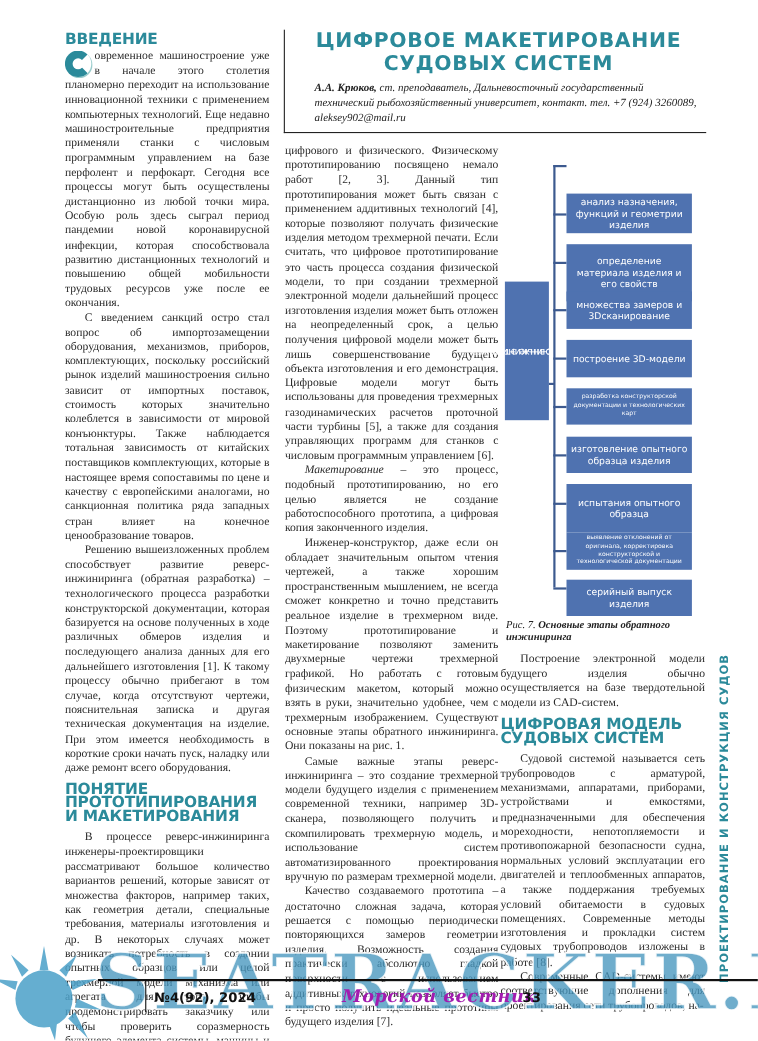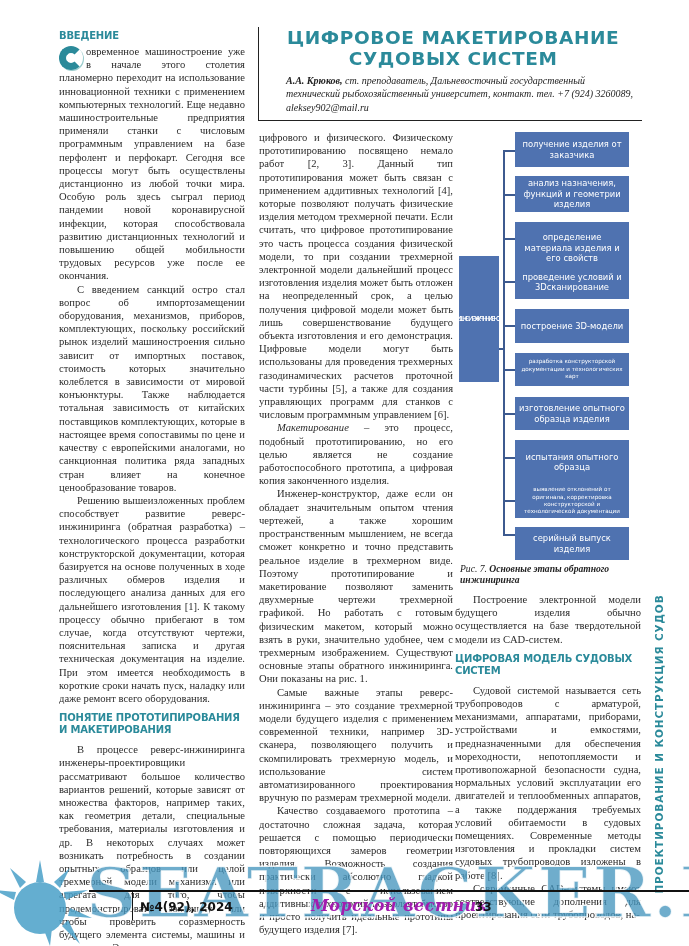--- a/index.html
+++ b/index.html
@@ -7,21 +7,21 @@
   body { position: relative; font-family: "Liberation Serif", "DejaVu Serif", serif; color: #2b2b2b; }
 
   .col { position: absolute; font-size: 10.6px; line-height: 13.2px; text-align: justify; hyphens: auto; }
   .col p { margin: 0; text-indent: 0; }
   .col p.ind { text-indent: 18px; }
 
   #col1 { left: 59px; top: 30px; width: 186px; }
   #col2 { left: 259px; top: 131px; width: 194px; }
   #col3 { left: 455px; top: 593px; width: 186px; }
 
-  .sec-head { font-family: "DejaVu Sans", "Liberation Sans", sans-serif; font-weight: bold; color: #2b8a9a; font-size: 10px; line-height: 12px; letter-spacing: -0.2px; text-align: left; }
+  .sec-head { font-family: "DejaVu Sans", "Liberation Sans", sans-serif; font-weight: bold; color: #2b8a9a; font-size: 14px; line-height: 12px; letter-spacing: -0.2px; text-align: left; }
   #col1 .sec-head.first { margin-bottom: 3px; }
   .sec-head.mid { margin: 7px 0 7px 0; }
 
   .dropcap { float: left; width: 24px; height: 24px; margin: 1px 3px 0 0; position: relative; }
   .dropcap .ring { position: absolute; left: 0; top: 0; width: 24px; height: 24px; border-radius: 50%; border: 7px solid #2b8a9a; border-right-color: transparent; box-shadow: 1px 1px 0 #9cc; }
 
   
   #title-box { position: absolute; left: 258px; top: 27px; width: 384px; height: 94px; border-left: 1.5px solid #222; border-bottom: 1.5px solid #222; }
   #title { position: absolute; left: 28px; top: 0; font-family: "DejaVu Sans", sans-serif; font-weight: bold; font-size: 18.5px; line-height: 21px; color: #2b8a9a; letter-spacing: 0.6px; text-align: center; }
   #authors { position: absolute; left: 27px; top: 47px; width: 350px; font-size: 10px; line-height: 13.4px; font-style: italic; color: #222; }
@@ -89,30 +89,29 @@
 </div>
 
 <div id="diagram">
   <div class="diag-root">
     <span><span>основные этапы</span><br><span>реверс-инжиниринга</span></span>
   </div>
   <div class="diag-spine"></div>
   <div class="diag-root-link"></div>
 
   <div class="diag-tick" style="top:25px"></div>
-  <div class="diag-box" style="top:7px;height:35px">получение изделия от заказчика</div>
 
   <div class="diag-tick" style="top:69px"></div>
   <div class="diag-box" style="top:51px;height:36px">анализ назначения, функций и геометрии изделия</div>
 
   <div class="diag-tick" style="top:113px"></div>
   <div class="diag-box" style="top:97px;height:52px">определение материала изделия и его свойств</div>
 
   <div class="diag-tick" style="top:156px"></div>
-  <div class="diag-box" style="top:140px;height:34px">проведение условий и 3Dсканирование</div>
+  <div class="diag-box" style="top:140px;height:34px">множества замеров и 3Dсканирование</div>
 
   <div class="diag-tick" style="top:200px"></div>
   <div class="diag-box" style="top:184px;height:34px">построение 3D-модели</div>
 
   <div class="diag-tick" style="top:244px"></div>
   <div class="diag-box small" style="top:228px;height:33px">разработка конструкторской документации и технологических карт</div>
 
   <div class="diag-tick" style="top:288px"></div>
   <div class="diag-box" style="top:272px;height:33px">изготовление опытного образца изделия</div>
 

